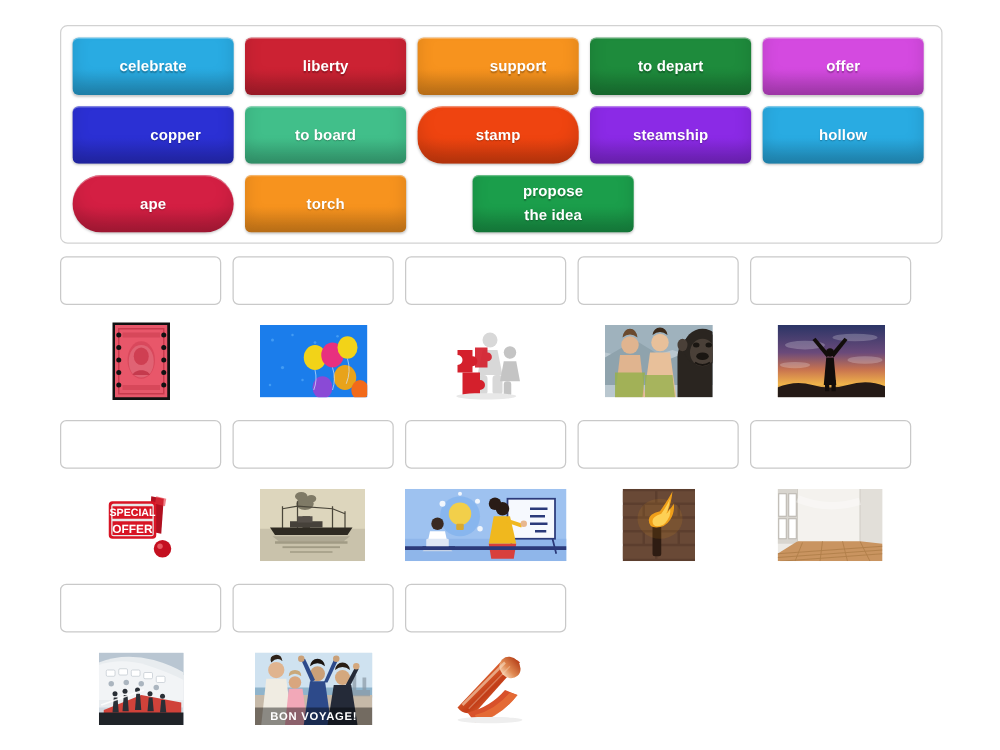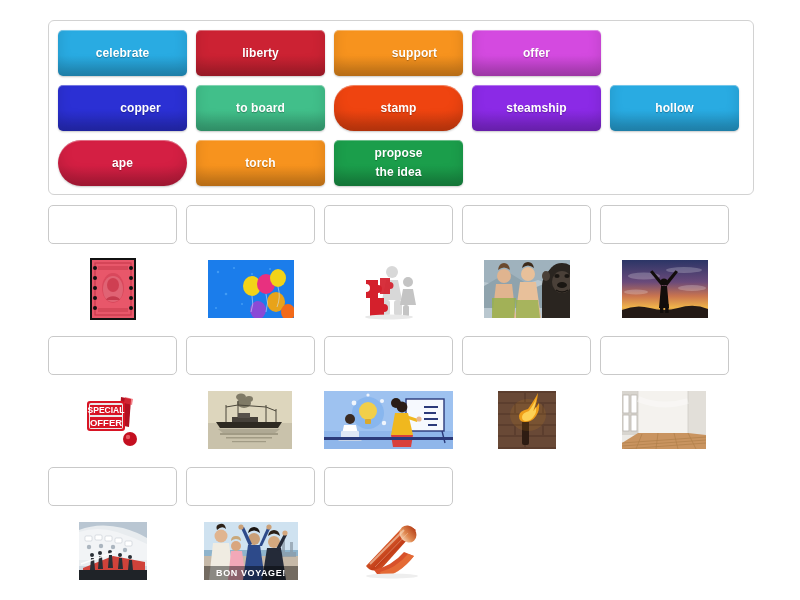--- a/index.html
+++ b/index.html
@@ -109,20 +109,23 @@
   <div class="tile-row">
     <div class="tile" id="t00" style="background: linear-gradient(rgb(41, 171, 226) 0%, rgb(41, 171, 226) 55%, rgba(0, 0, 0, 0.16) 100%), rgb(41, 171, 226); background-blend-mode: normal;">
         <span>celebrate</span>
       </div>
     <div class="tile" id="t01" style="background: linear-gradient(rgb(204, 34, 51) 0%, rgb(204, 34, 51) 55%, rgba(0, 0, 0, 0.16) 100%), rgb(204, 34, 51); background-blend-mode: normal; text-align: center;">
         <span>liberty</span>
       </div>
     <div class="tile" id="t02" style="background: linear-gradient(rgb(247, 147, 30) 0%, rgb(247, 147, 30) 55%, rgba(0, 0, 0, 0.16) 100%), rgb(247, 147, 30); background-blend-mode: normal; padding-left: 36px;">
         <span>support</span>
       </div>
+    <div class="tile" id="t03" style="background: linear-gradient(rgb(30, 139, 60) 0%, rgb(30, 139, 60) 55%, rgba(0, 0, 0, 0.16) 100%), rgb(30, 139, 60); background-blend-mode: normal;">
+        <span>to depart</span>
+      </div>
     <div class="tile" id="t04" style="background: linear-gradient(rgb(212, 74, 224) 0%, rgb(212, 74, 224) 55%, rgba(0, 0, 0, 0.16) 100%), rgb(212, 74, 224); background-blend-mode: normal;">
         <span>offer</span>
       </div>
   </div>
 
   <div class="tile-row">
     <div class="tile" id="t10" style="background: linear-gradient(rgb(43, 48, 212) 0%, rgb(43, 48, 212) 55%, rgba(0, 0, 0, 0.16) 100%), rgb(43, 48, 212); background-blend-mode: normal; padding-left: 40px;">
         <span>copper</span>
       </div>
     <div class="tile" id="t11" style="background: linear-gradient(rgb(65, 191, 138) 0%, rgb(65, 191, 138) 55%, rgba(0, 0, 0, 0.16) 100%), rgb(65, 191, 138); background-blend-mode: normal;">
@@ -139,21 +142,21 @@
       </div>
   </div>
 
   <div class="tile-row">
     <div class="tile" id="t20" style="background: linear-gradient(rgb(212, 31, 67) 0%, rgb(212, 31, 67) 55%, rgba(0, 0, 0, 0.16) 100%), rgb(212, 31, 67); background-blend-mode: normal; border-radius: 23px;">
         <span>ape</span>
       </div>
     <div class="tile" id="t21" style="background: linear-gradient(rgb(247, 147, 30) 0%, rgb(247, 147, 30) 55%, rgba(0, 0, 0, 0.16) 100%), rgb(247, 147, 30); background-blend-mode: normal;">
         <span>torch</span>
       </div>
-    <div class="tile" id="t22" style="background: linear-gradient(rgb(27, 158, 75) 0%, rgb(27, 158, 75) 55%, rgba(0, 0, 0, 0.16) 100%), rgb(27, 158, 75); background-blend-mode: normal;">
+    <div class="tile" id="t22" style="background: linear-gradient(rgb(27, 158, 75) 0%, rgb(27, 158, 75) 55%, rgba(0, 0, 0, 0.16) 100%), rgb(27, 158, 75); background-blend-mode: normal; margin-left: 44px;">
         <span>propose<br>the idea</span>
       </div>
   </div>
 
 </div>
 
 <div id="answer-area">
 
   <div class="answer-row">
 

